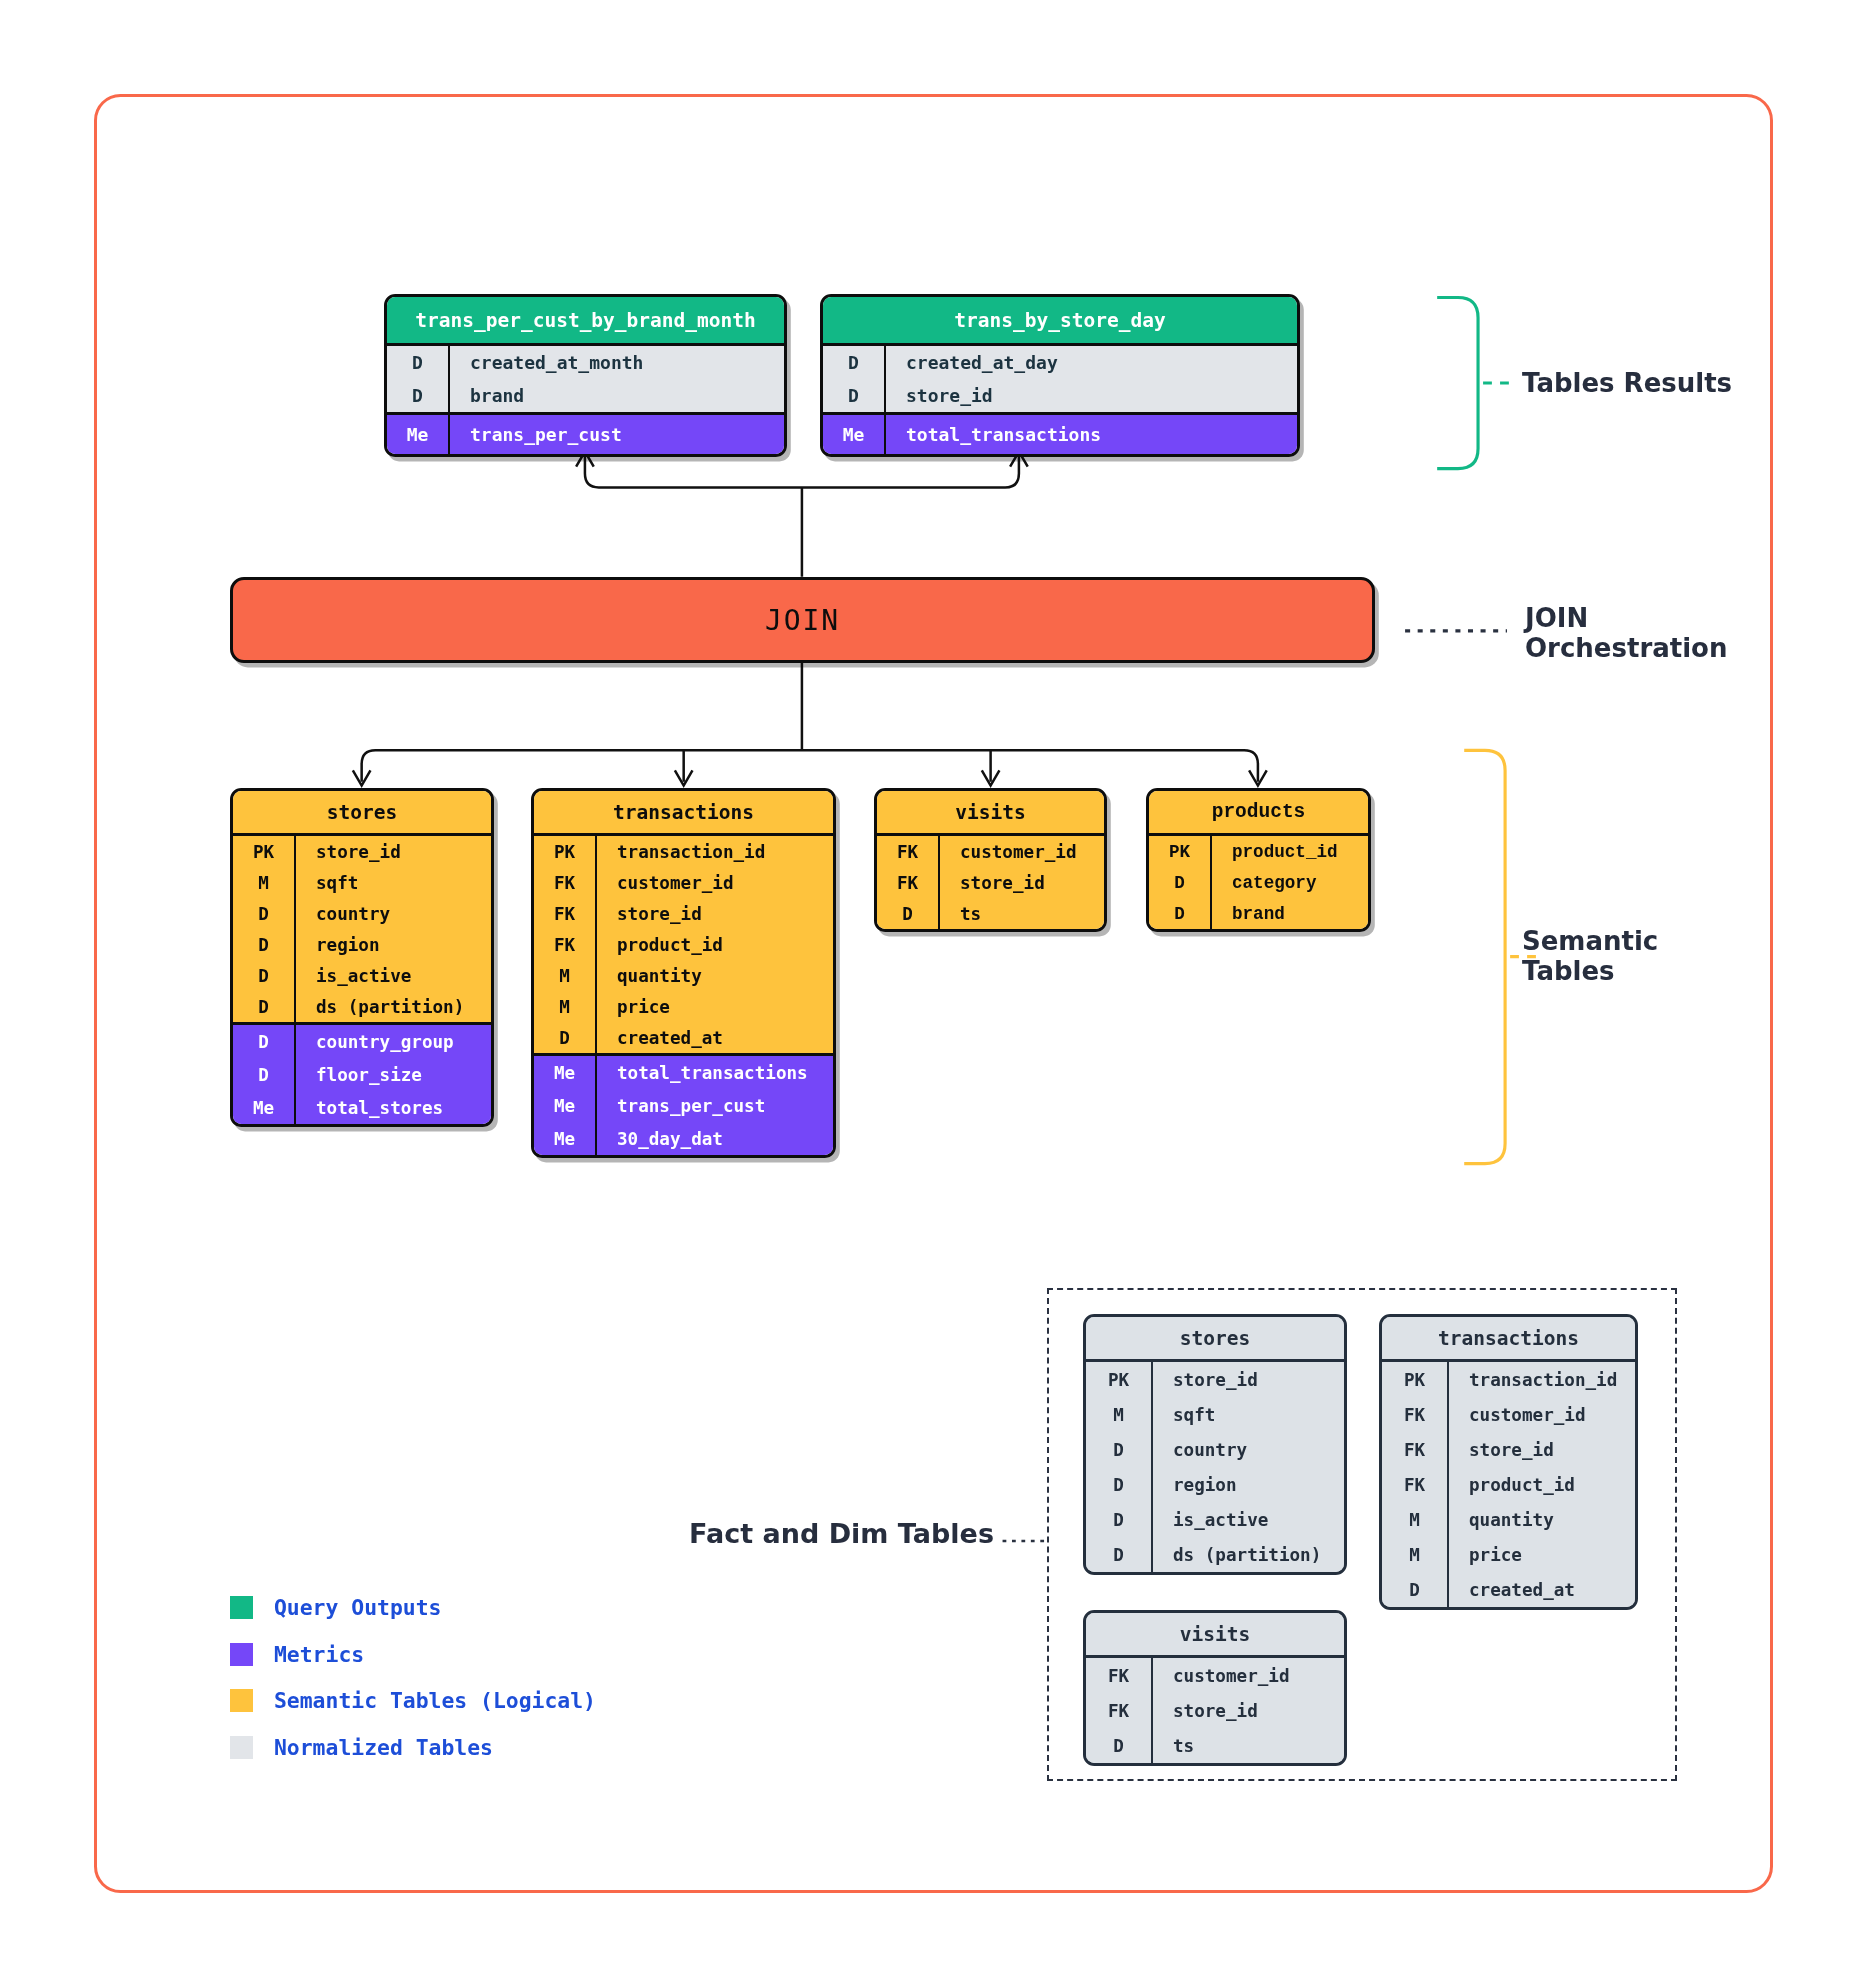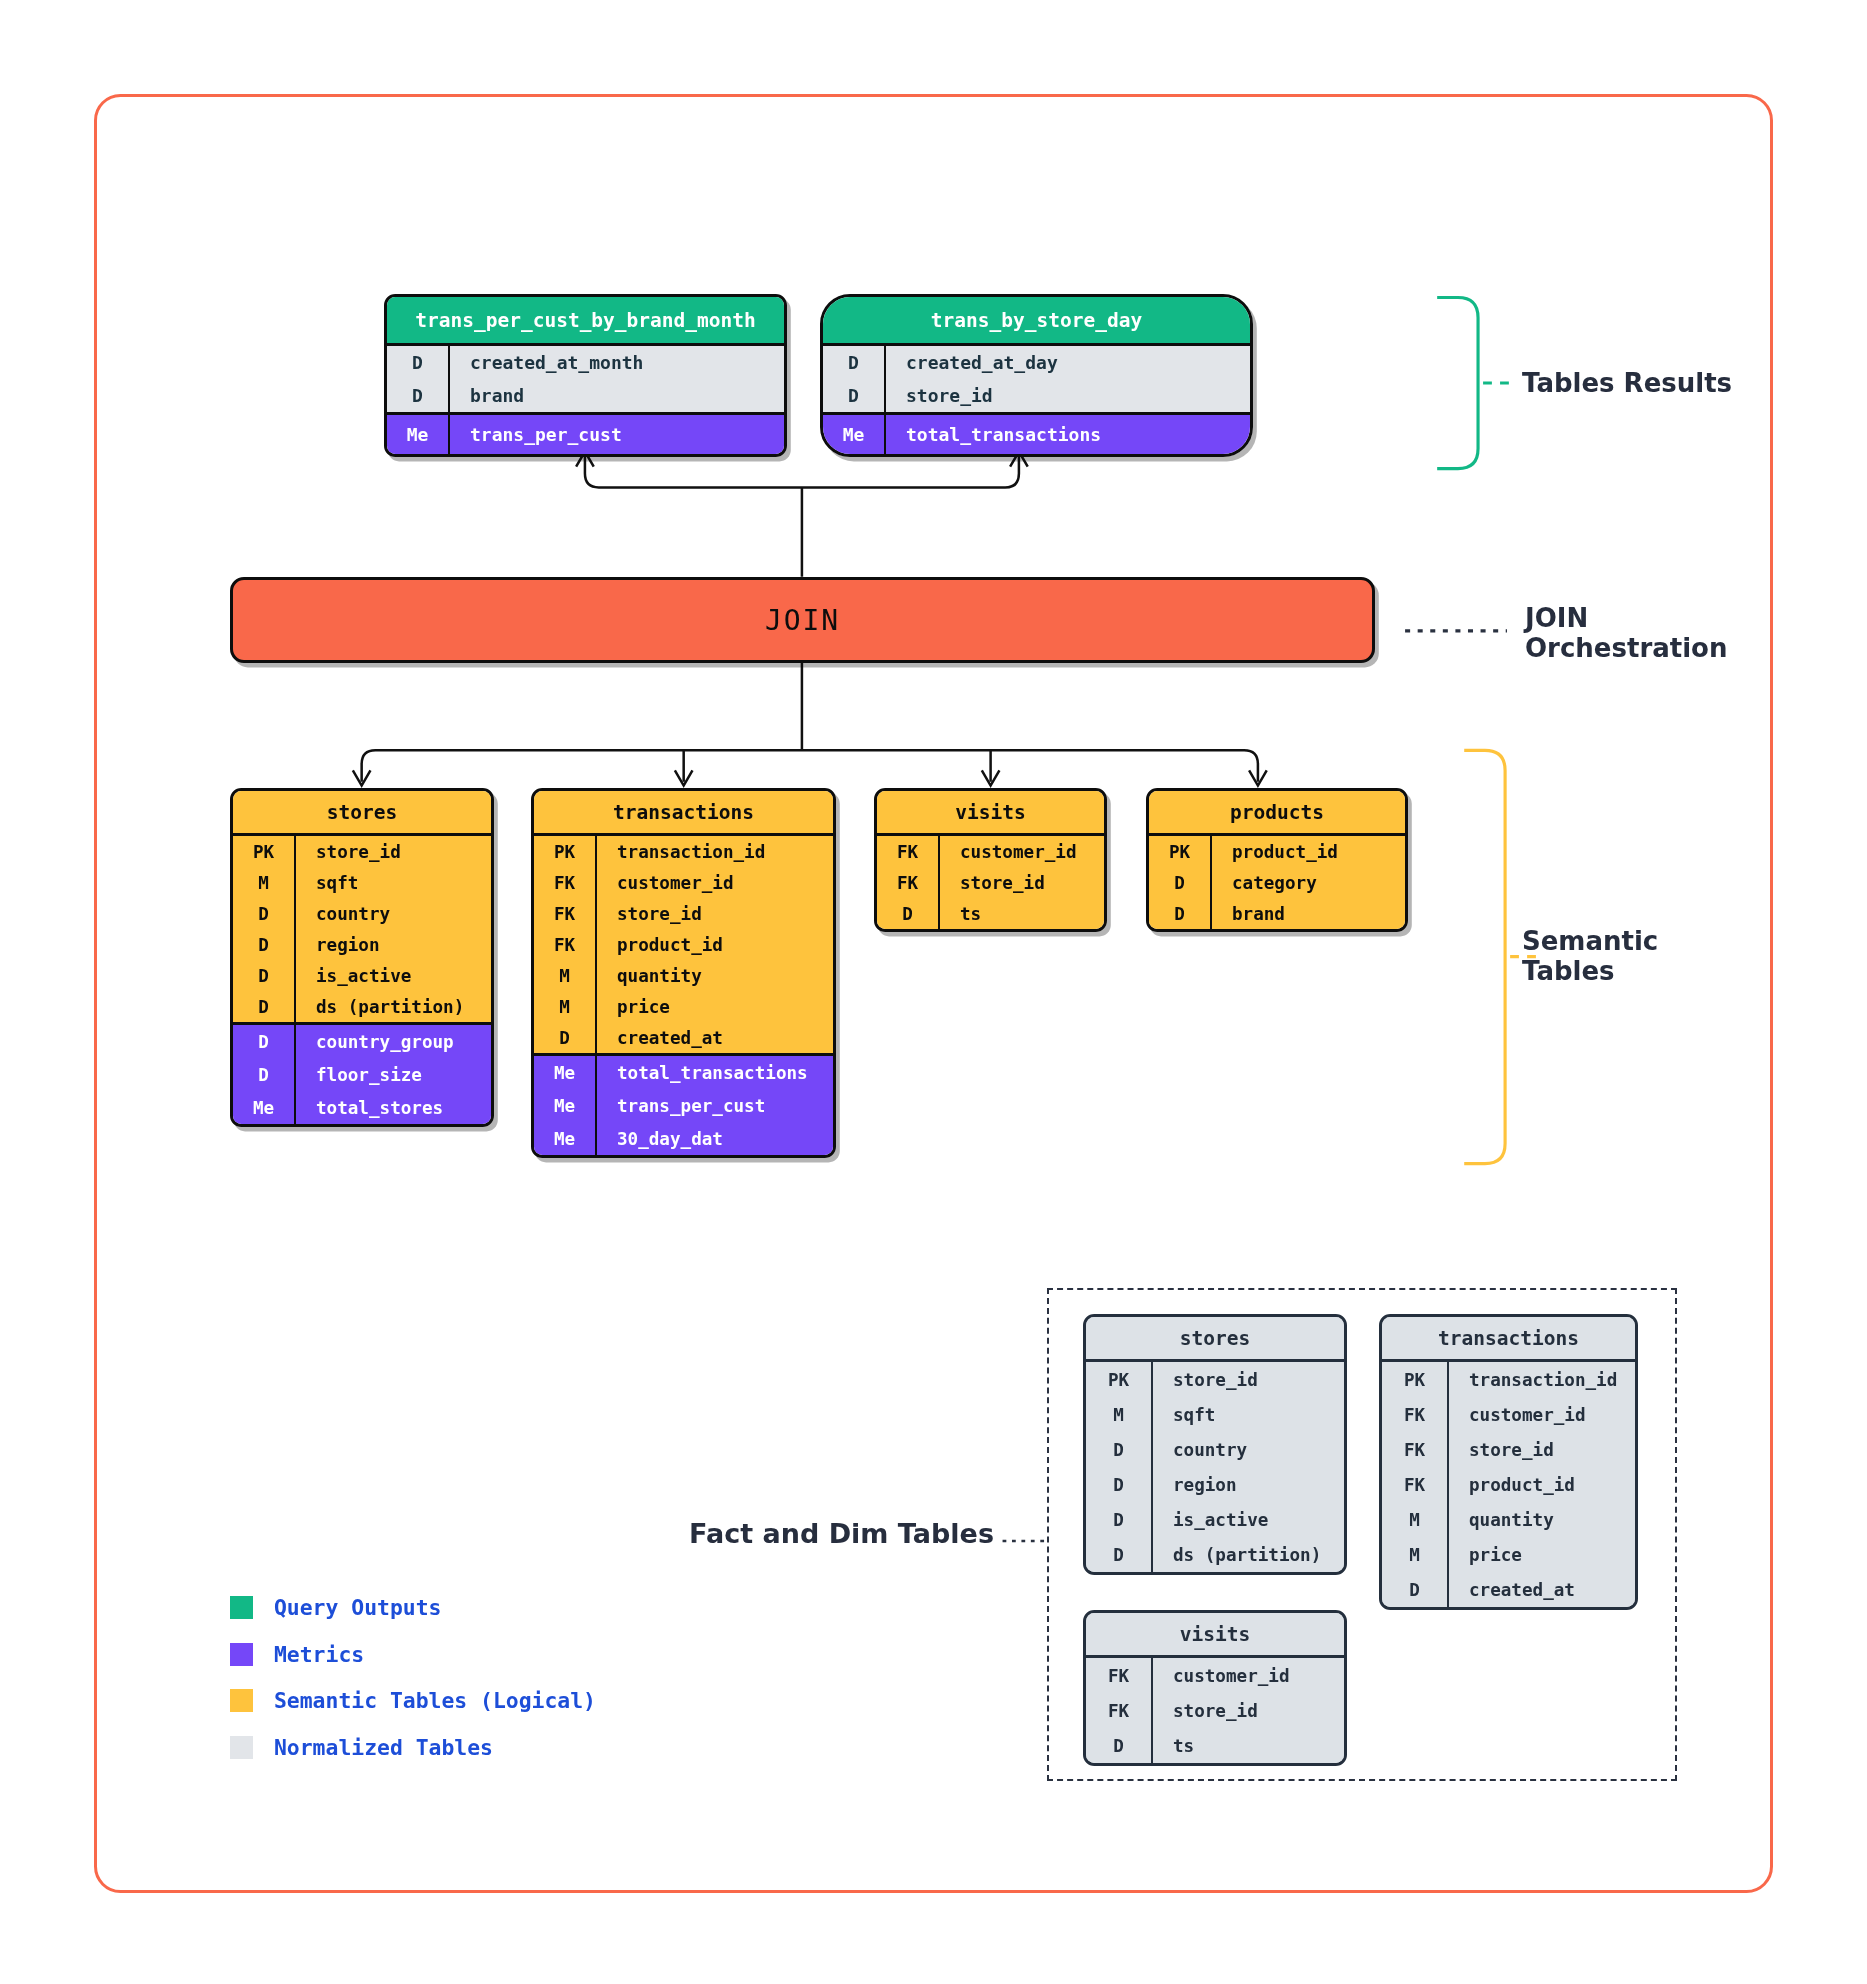--- a/index.html
+++ b/index.html
@@ -136,21 +136,21 @@
         </div>
     </div>
     <div class="sec sec-purple">
       <div class="row qmrow">
           <span class="tag">Me</span>
           <span class="fname">trans_per_cust</span>
         </div>
     </div>
   </div>
 
-  <div class="tbl black" style="left:820px; top:294px; width:433px;border-radius:30px;">
+  <div class="tbl black" style="left:820px; top:294px; width:480px;">
     <div class="thead qhead">trans_by_store_day</div>
     <div class="sec sec-gray">
       <div class="row qrow">
           <span class="tag">D</span>
           <span class="fname">created_at_day</span>
         </div>
       <div class="row qrow">
           <span class="tag">D</span>
           <span class="fname">store_id</span>
         </div>
@@ -270,21 +270,21 @@
           <span class="tag">FK</span>
           <span class="fname">store_id</span>
         </div>
       <div class="row srow">
           <span class="tag">D</span>
           <span class="fname">ts</span>
         </div>
     </div>
   </div>
 
-  <div class="tbl black" style="left:1146px; top:788px; width:262px;">
+  <div class="tbl black" style="left:1146px; top:788px; width:225px;font-family:Liberation Mono, monospace;">
     <div class="thead shead">products</div>
     <div class="sec sec-yellow">
       <div class="row srow">
           <span class="tag">PK</span>
           <span class="fname">product_id</span>
         </div>
       <div class="row srow">
           <span class="tag">D</span>
           <span class="fname">category</span>
         </div>

